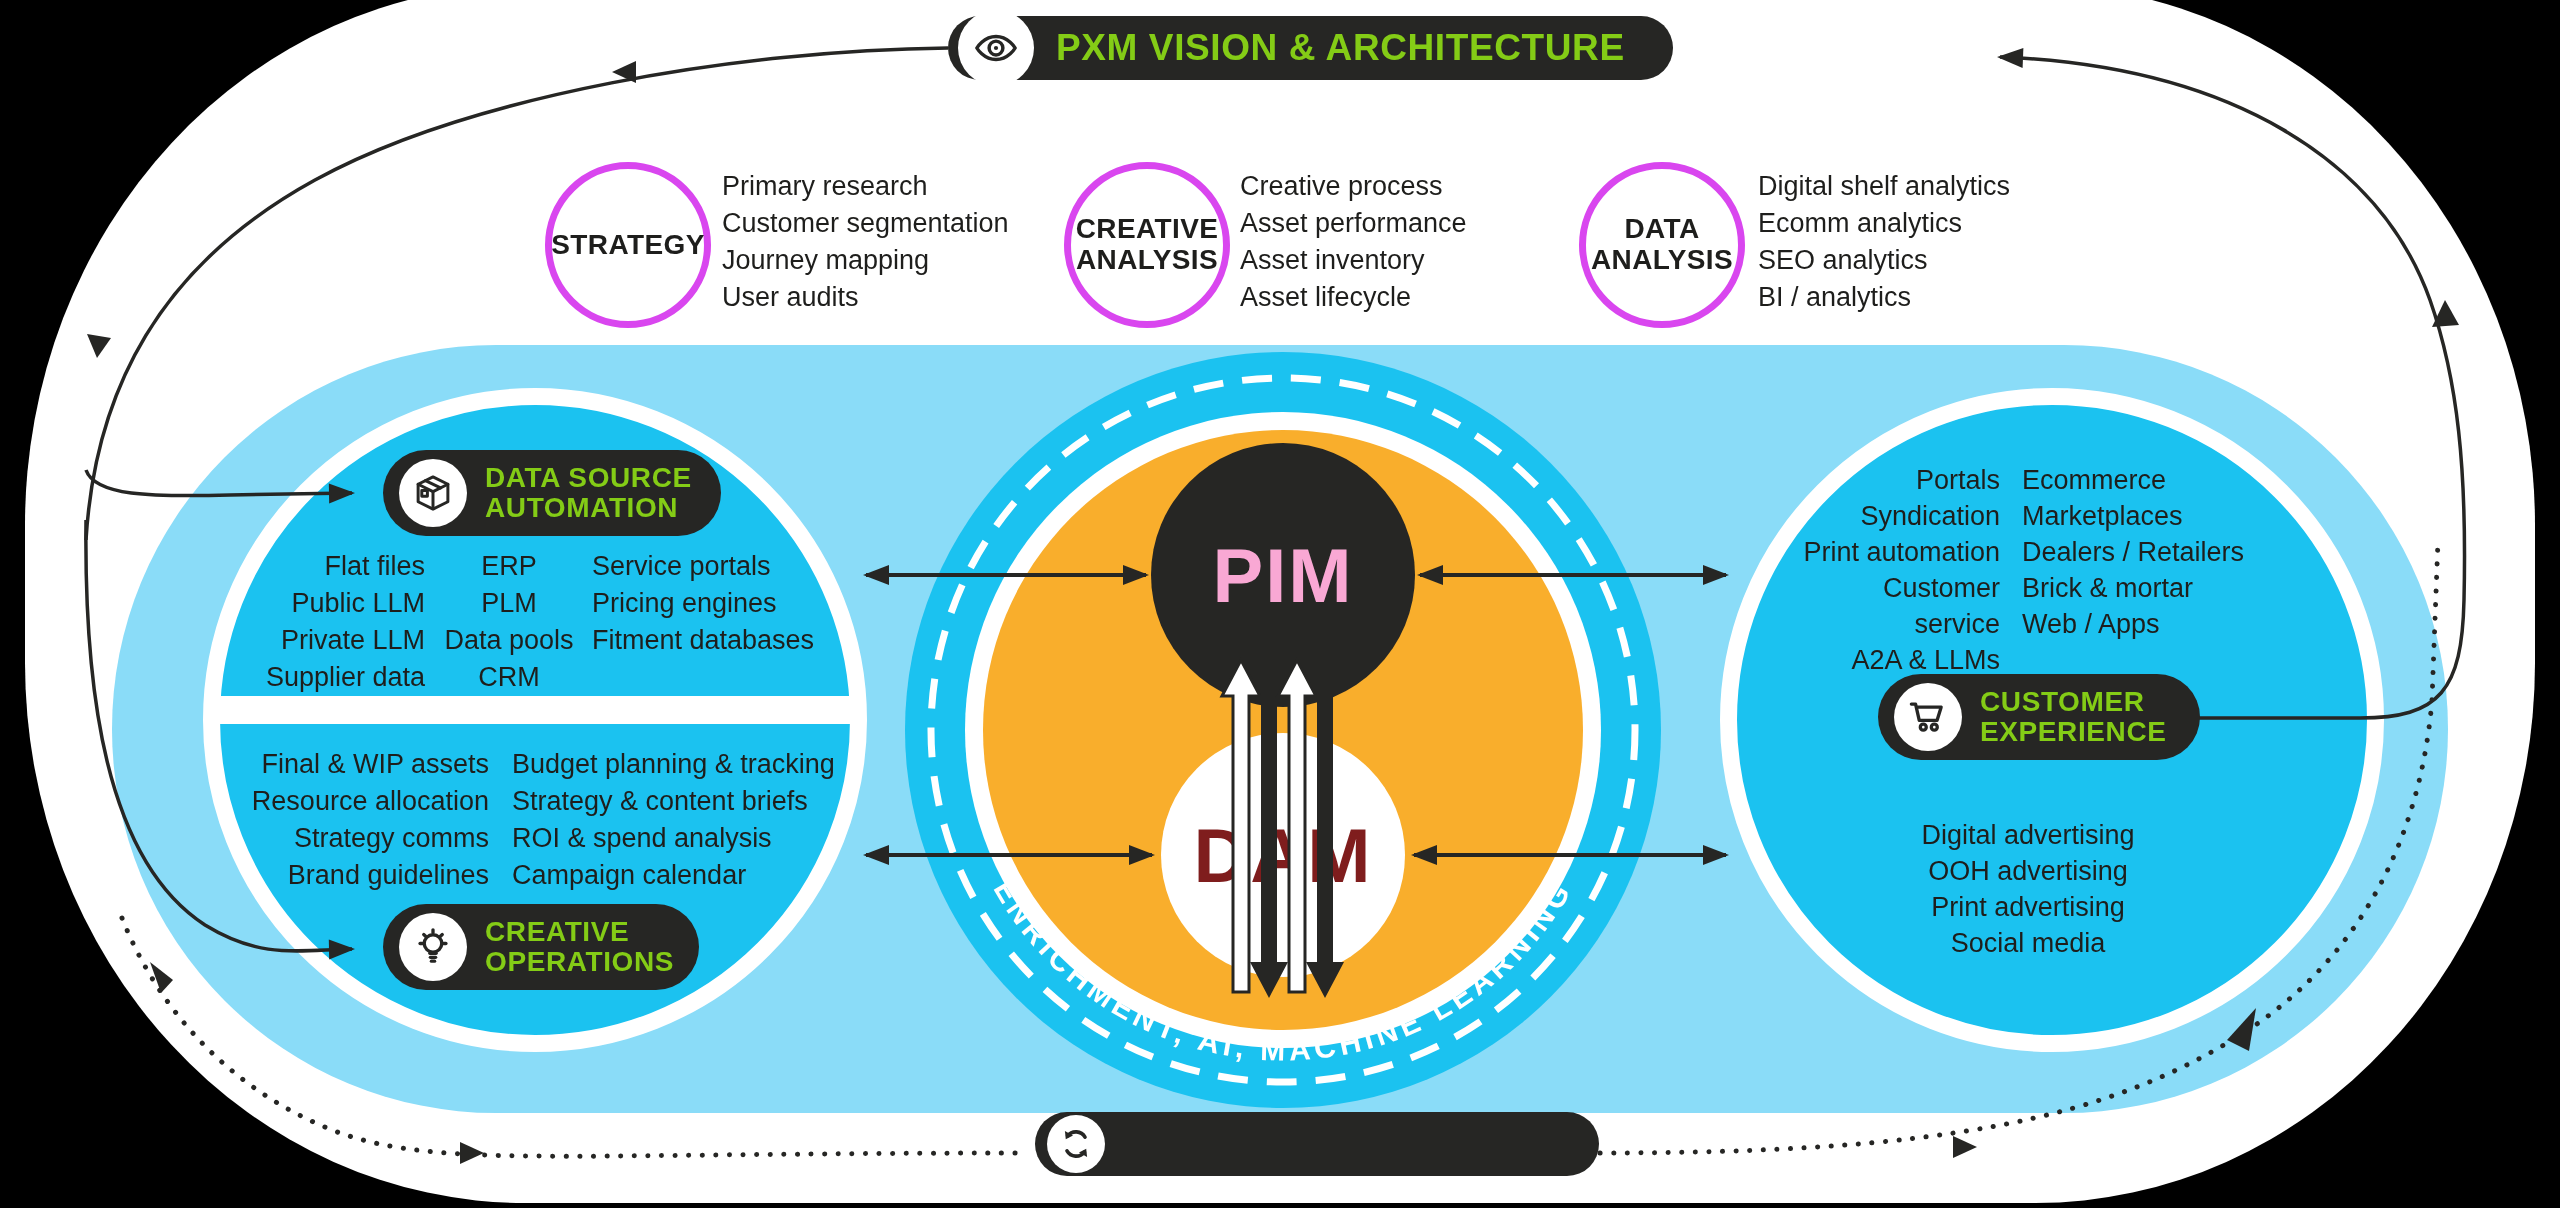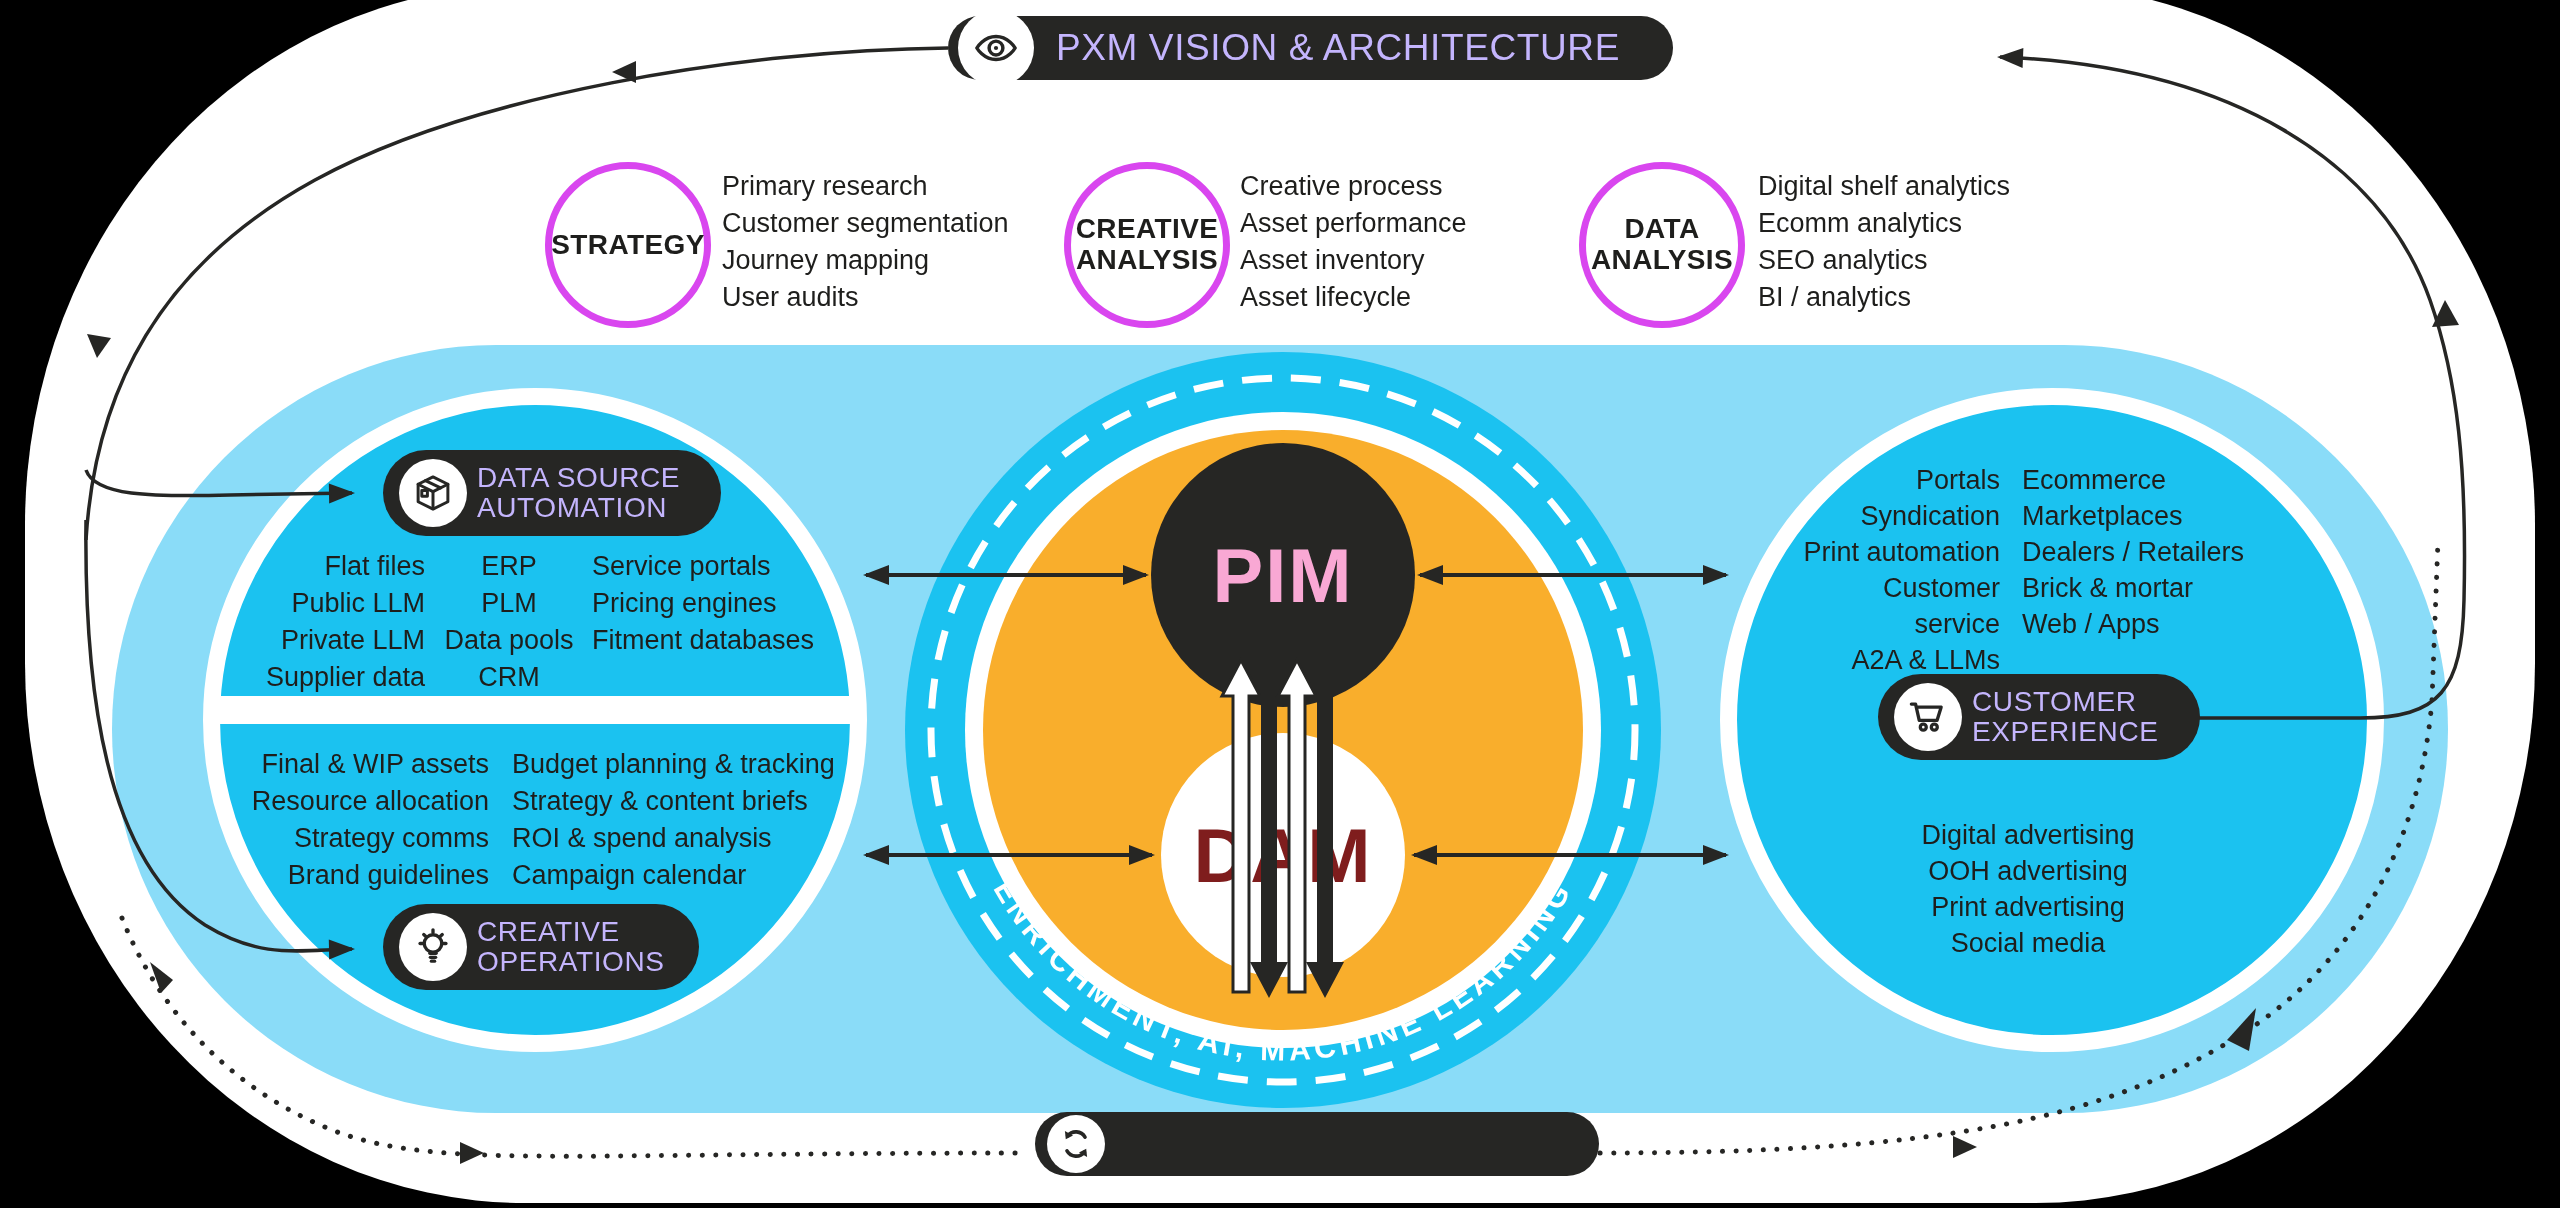--- a/index.html
+++ b/index.html
@@ -18,28 +18,28 @@
   .core-ring{left:905px;top:352px;width:756px;height:756px;border-radius:50%;background:#1BC2F0;z-index:3;}
   .core-white{left:965px;top:412px;width:636px;height:636px;border-radius:50%;background:#fff;z-index:4;}
   .core-orange{left:983px;top:430px;width:600px;height:600px;border-radius:50%;background:#F9AE2C;z-index:5;}
   .pim,.dam{border-radius:50%;display:flex;align-items:center;justify-content:center;
     font-weight:bold;font-size:76px;letter-spacing:2px;z-index:6;}
   .pim{left:1151px;top:443px;width:264px;height:264px;background:#262624;color:#f9a8d4;}
   .dam{left:1161px;top:733px;width:244px;height:244px;background:#fff;color:#7f1d1d;}
   
   svg.overlay{left:0;top:0;z-index:7;}
   
-  .pill{background:#262624;border-radius:999px;color:#c4b5fd;display:flex;align-items:center;z-index:8;font-weight:normal;}
+  .pill{background:#262624;border-radius:999px;color:#84cc16;display:flex;align-items:center;z-index:8;font-weight:bold;}
   .pill .ic{background:#fff;border-radius:50%;display:flex;align-items:center;justify-content:center;flex:0 0 auto;}
   .pill .tx{line-height:1.08;letter-spacing:0.6px;}
   .pill-top{left:948px;top:16px;width:715px;height:64px;font-size:37px;gap:22px;padding-left:10px;}
   .pill-top .ic{width:76px;height:76px;}
   .pill-bottom{left:1035px;top:1112px;width:552px;height:64px;font-size:36px;gap:20px;padding-left:12px;}
   .pill-bottom .ic{width:58px;height:58px;}
-  .pill-node{height:86px;font-size:28px;gap:10px;padding-left:16px;}
+  .pill-node{height:86px;font-size:28px;gap:18px;padding-left:16px;}
   .pill-dsa{left:383px;top:450px;width:322px;}
   .pill-co{left:383px;top:904px;width:300px;}
   .pill-cx{left:1878px;top:674px;width:306px;}
   .pill-node .ic{width:68px;height:68px;}
   
   .phase-circle{width:152px;height:152px;border-radius:50%;background:#fff;border:7px solid #d946ef;
     display:flex;align-items:center;justify-content:center;text-align:center;
     font-weight:bold;font-size:28px;line-height:1.1;letter-spacing:0.4px;z-index:8;color:#1E1E1C;}
   .plist{font-size:27px;line-height:37px;z-index:8;}
   .plist2{font-size:27px;line-height:36px;z-index:8;}

